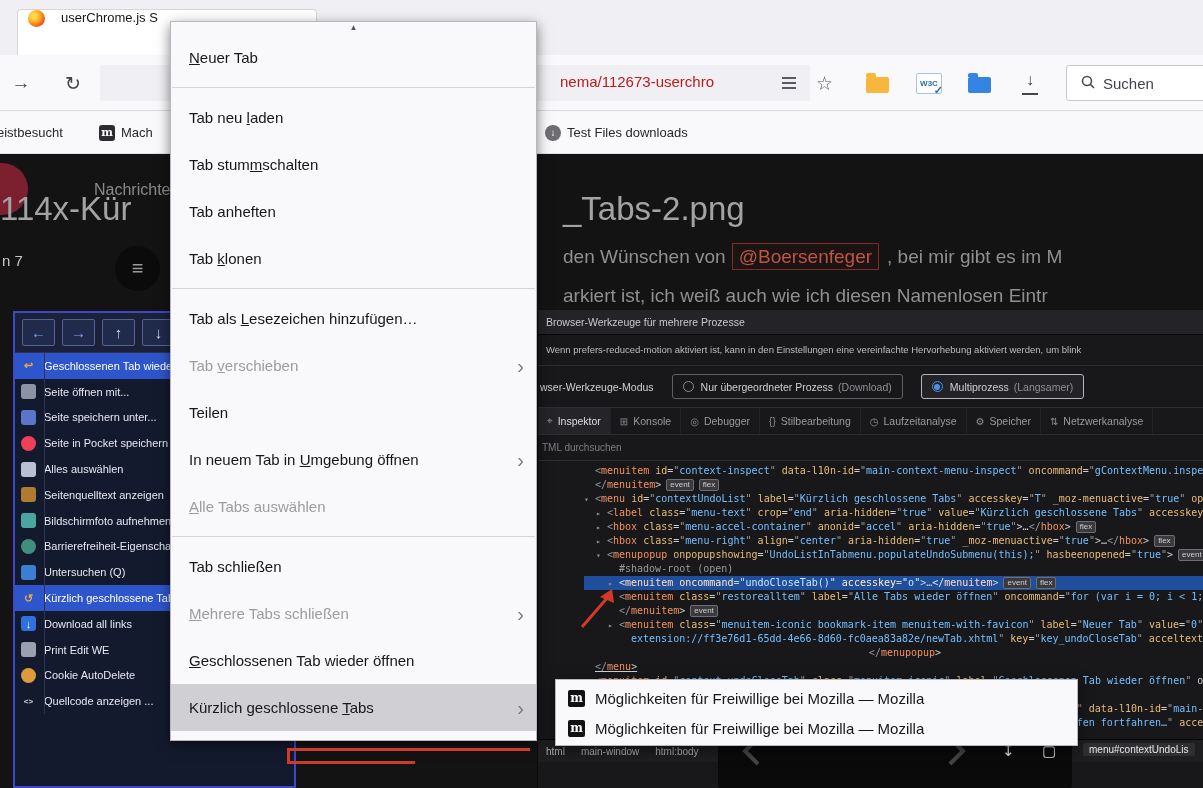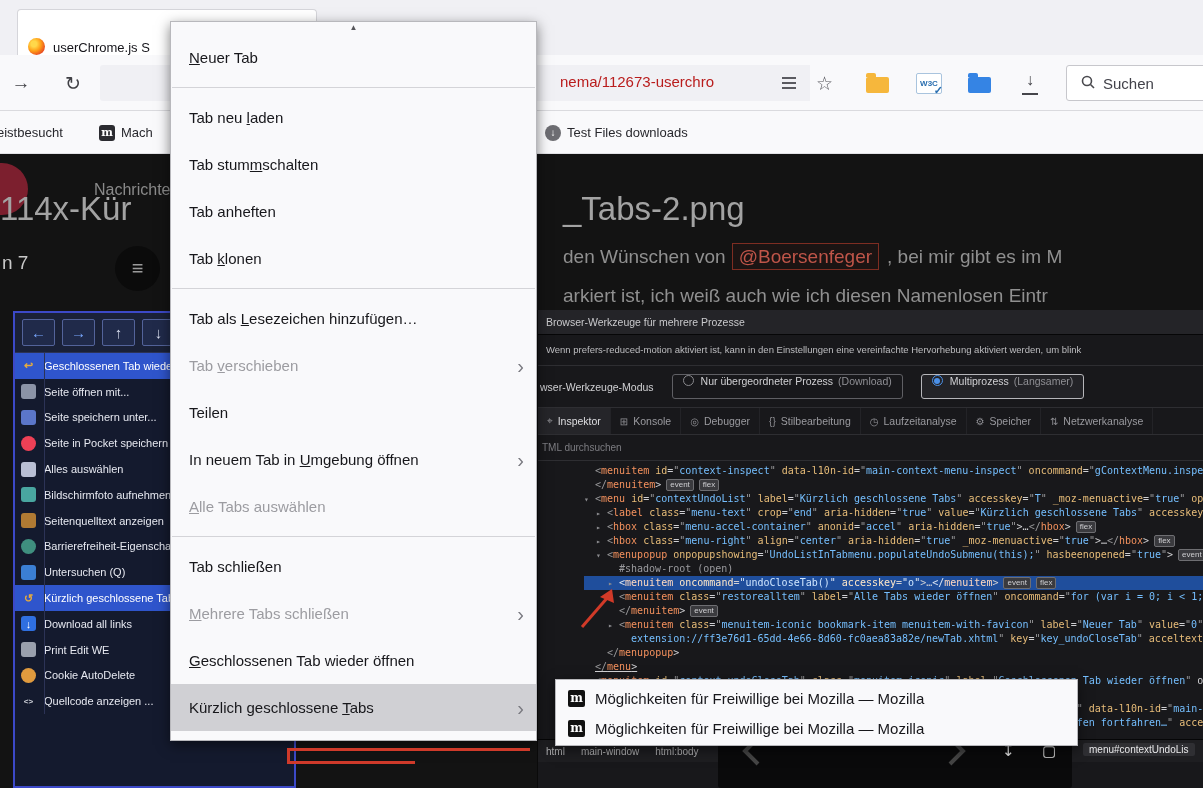--- a/index.html
+++ b/index.html
@@ -3,21 +3,21 @@
 <meta charset="utf-8">
 <style>
   html,body{margin:0;padding:0;background:#2b2b2b}
   *,*::before,*::after{box-sizing:border-box}
   #stage{position:relative;width:1203px;height:788px;overflow:hidden;background:#131313;
          font-family:"Liberation Sans",sans-serif;-webkit-font-smoothing:antialiased}
 
   
   .tabstrip{position:absolute;left:0;top:0;width:1203px;height:55px;background:#f0f0f4;z-index:2}
   .tab{position:absolute;left:17px;top:9px;width:300px;height:46px;background:#ffffff;
-       border:1px solid #d5d5da;border-bottom:none;border-radius:4px 4px 0 0;display:flex;align-items:flex-end;padding:0 10px;gap:8px}
+       border:1px solid #d5d5da;border-bottom:none;border-radius:4px 4px 0 0;display:flex;align-items:flex-start;padding:0 10px;gap:16px}
   .ffav{width:17px;height:17px;border-radius:50%;flex:none;
         background:radial-gradient(circle at 35% 35%,#ffd84a 0 18%,#ff9e17 45%,#e43d24 80%)}
   .tab-title{font-size:13px;color:#15141a;white-space:nowrap;overflow:hidden}
   .toolbar{position:absolute;left:0;top:55px;width:1203px;height:56px;background:#f9f9fb;border-bottom:1px solid #dadade;z-index:2}
   .nav-ico{position:absolute;top:0;height:56px;display:flex;align-items:center;justify-content:center;color:#3f3f44;font-size:19px;width:34px}
   .urlbar{position:absolute;left:100px;top:10px;width:710px;height:36px;background:#f0f0f4;border-radius:3px}
   .urltext{position:absolute;left:460px;top:8px;font-size:15px;color:#b91c1c;white-space:nowrap}
   .urlfade{position:absolute;left:620px;top:0;width:90px;height:36px;background:linear-gradient(90deg,rgba(240,240,244,0),#f0f0f4 80%)}
   .reader{position:absolute;right:14px;top:12px;width:14px;height:12px;
           background:repeating-linear-gradient(#5a5a60 0 2px,transparent 2px 5px)}
@@ -36,21 +36,21 @@
   .bm{position:absolute;top:0;height:43px;display:flex;align-items:center;gap:6px;font-size:13px;color:#28282d;white-space:nowrap}
   .m-ico{width:16px;height:16px;border-radius:3px;background:#2b2b30;color:#fff;display:flex;align-items:center;justify-content:center;
          font:bold 11px "DejaVu Serif",serif}
   .circ-ico{width:16px;height:16px;border-radius:50%;background:#6d6d72;color:#fff;display:flex;align-items:center;justify-content:center;font-size:10px}
 
   
   .content{position:absolute;left:0;top:154px;width:1203px;height:634px;background:#131313;z-index:1}
   .avatar{position:absolute;left:-24px;top:163px;width:52px;height:52px;border-radius:50%;background:#7c1f2e;z-index:1}
   .h-left,.h-right{position:absolute;font-size:33px;color:#a3a3a3;white-space:nowrap;z-index:1}
   .nav-frag{position:absolute;left:94px;top:181px;font-size:16px;color:#8a8a8a;z-index:1}
-  .pager{position:absolute;left:2px;top:252px;font-size:19px;color:#c8c8c8;z-index:1}
+  .pager{position:absolute;left:2px;top:252px;font-size:15px;color:#c8c8c8;z-index:1}
   .burger{position:absolute;left:115px;top:246px;width:45px;height:45px;border-radius:50%;background:#0b0b0b;
           display:flex;align-items:center;justify-content:center;color:#9a9a9a;font-size:20px;z-index:1}
   .para{position:absolute;font-size:19px;color:#909090;white-space:nowrap;z-index:1}
   .mention{color:var(--mention);border:1px solid #7e2d22;padding:2px 6px;margin:16px 8px 0 6px;background:rgba(130,40,25,.08)}
 
   
   .emb{position:absolute;left:13px;top:311px;width:283px;height:477px;background:#141a2e;border:2px solid #3c49c8;z-index:5;overflow:hidden}
   .emb-toolbar{height:40px;display:flex;align-items:center;gap:7px;padding-left:7px;border-bottom:1px solid #2c3356;background:#1a2138}
   .emb-btn{width:33px;height:27px;border:1px solid #53639a;background:#202a4a;border-radius:2px;
            display:flex;align-items:center;justify-content:center;font-size:15px}
@@ -62,21 +62,21 @@
          font-size:11px;flex:none;font-weight:bold}
   .elabel{white-space:nowrap;overflow:hidden}
 
   
   .dt{position:absolute;left:537px;top:310px;width:666px;height:478px;background:#18181b;z-index:20;color:#d0d0d3;
       overflow:hidden;border-left:1px solid #0a0a0a}
   .dt-title{height:25px;background:#242428;border-bottom:1px solid #060607;font-size:10.5px;line-height:24px;padding-left:8px;color:#c9c9cc}
   .dt-notice{height:31px;border-bottom:1px solid #2e2e32;font-size:9.5px;line-height:30px;padding-left:8px;color:#bdbdc0;white-space:nowrap;overflow:hidden}
   .dt-mode{height:42px;border-bottom:1px solid #2e2e32;display:flex;align-items:center;font-size:10.5px;overflow:hidden}
   .dt-mode-label{margin-left:2px;white-space:nowrap}
-  .pill{display:flex;align-items:flex-start;border:1px solid #5f5f64;border-radius:3px;height:25px;padding:0 10px;margin-left:18px;white-space:nowrap}
+  .pill{display:flex;align-items:center;border:1px solid #5f5f64;border-radius:3px;height:25px;padding:0 10px;margin-left:18px;white-space:nowrap}
   .pill.sel{border-color:#b6b6ba;background:#232327}
   .radio{width:11px;height:11px;border-radius:50%;border:1.5px solid #8a8a8e;margin-right:7px;position:relative;flex:none}
   .pill.sel .radio{border-color:#4a90e8}
   .pill.sel .radio::after{content:"";position:absolute;inset:1.5px;border-radius:50%;background:#4a90e8}
   .hint{color:#8f8f94;margin-left:5px}
   .dt-tabs{height:27px;border-bottom:1px solid #2e2e32;display:flex;font-size:10.5px;color:#9a9a9f}
   .dt-tab{display:flex;align-items:center;padding:0 9px;gap:5px;white-space:nowrap;border-right:1px solid #232327}
   .dt-tab.active{background:#252529;color:#dedee1}
   .ti{font-size:10px;color:#8f8f94}
   .dt-search{height:26px;border-bottom:1px solid #2e2e32;font-size:10px;line-height:25px;padding-left:4px;color:#7c7c81}
@@ -211,26 +211,26 @@
         </div>
         <div class="erow">
           <span class="eicon" style="background: rgb(238, 64, 86); border-radius: 50%;"></span>
           <span class="elabel">Seite in Pocket speichern</span>
         </div>
         <div class="erow">
           <span class="eicon" style="background: rgb(185, 191, 212);"></span>
           <span class="elabel">Alles auswählen</span>
         </div>
         <div class="erow">
+          <span class="eicon" style="background: rgb(176, 122, 51);"></span>
+          <span class="elabel">Seitenquelltext anzeigen</span>
+        </div>
+        <div class="erow">
           <span class="eicon" style="background: rgb(73, 166, 160);"></span>
           <span class="elabel">Bildschirmfoto aufnehmen</span>
-        </div>
-        <div class="erow">
-          <span class="eicon" style="background: rgb(176, 122, 51);"></span>
-          <span class="elabel">Seitenquelltext anzeigen</span>
         </div>
         <div class="erow">
           <span class="eicon" style="background: rgb(63, 143, 127); border-radius: 50%;"></span>
           <span class="elabel">Barrierefreiheit-Eigenschaften</span>
         </div>
         <div class="erow">
           <span class="eicon" style="background: rgb(59, 127, 212);"></span>
           <span class="elabel">Untersuchen (Q)</span>
         </div>
         <div class="erow hl">
@@ -310,21 +310,21 @@
         <div class="mline" style="padding-left: 12px;"><span class="twisty">▸</span><span class="code"><span class="p">&lt;</span><span class="t">label</span> <span class="a">class</span>=<span class="q">"</span><span class="v">menu-text</span><span class="q">"</span> <span class="a">crop</span>=<span class="q">"</span><span class="v">end</span><span class="q">"</span> <span class="a">aria-hidden</span>=<span class="q">"</span><span class="v">true</span><span class="q">"</span> <span class="a">value</span>=<span class="q">"</span><span class="v">Kürzlich geschlossene Tabs</span><span class="q">"</span> <span class="a">accesskey</span>=</span></div>
         <div class="mline" style="padding-left: 12px;"><span class="twisty">▸</span><span class="code"><span class="p">&lt;</span><span class="t">hbox</span> <span class="a">class</span>=<span class="q">"</span><span class="v">menu-accel-container</span><span class="q">"</span> <span class="a">anonid</span>=<span class="q">"</span><span class="v">accel</span><span class="q">"</span> <span class="a">aria-hidden</span>=<span class="q">"</span><span class="v">true</span><span class="q">"</span>&gt;…<span class="p">&lt;/</span><span class="t">hbox</span>&gt;</span><span class="badge">flex</span></div>
         <div class="mline" style="padding-left: 12px;"><span class="twisty">▸</span><span class="code"><span class="p">&lt;</span><span class="t">hbox</span> <span class="a">class</span>=<span class="q">"</span><span class="v">menu-right</span><span class="q">"</span> <span class="a">align</span>=<span class="q">"</span><span class="v">center</span><span class="q">"</span> <span class="a">aria-hidden</span>=<span class="q">"</span><span class="v">true</span><span class="q">"</span> <span class="a">_moz-menuactive</span>=<span class="q">"</span><span class="v">true</span><span class="q">"</span>&gt;…<span class="p">&lt;/</span><span class="t">hbox</span>&gt;</span><span class="badge">flex</span></div>
         <div class="mline" style="padding-left: 12px;"><span class="twisty">▾</span><span class="code"><span class="p">&lt;</span><span class="t">menupopup</span> <span class="a">onpopupshowing</span>=<span class="q">"</span><span class="v">UndoListInTabmenu.populateUndoSubmenu(this);</span><span class="q">"</span> <span class="a">hasbeenopened</span>=<span class="q">"</span><span class="v">true</span><span class="q">"</span>&gt;</span><span class="badge">event</span></div>
         <div class="mline shadow" style="padding-left: 24px;"><span class="twisty">&nbsp;</span><span class="code">#shadow-root (open)</span></div>
         <div class="mline hl" style="padding-left: 24px;"><span class="twisty">▸</span><span class="code"><span class="p">&lt;</span><span class="t">menuitem</span> <span class="a">oncommand</span>=<span class="q">"</span><span class="v">undoCloseTab()</span><span class="q">"</span> <span class="a">accesskey</span>=<span class="q">"</span><span class="v">o</span><span class="q">"</span>&gt;…<span class="p">&lt;/</span><span class="t">menuitem</span>&gt;</span><span class="badge">event</span><span class="badge">flex</span></div>
         <div class="mline" style="padding-left: 24px;"><span class="twisty">▸</span><span class="code"><span class="p">&lt;</span><span class="t">menuitem</span> <span class="a">class</span>=<span class="q">"</span><span class="v">restorealltem</span><span class="q">"</span> <span class="a">label</span>=<span class="q">"</span><span class="v">Alle Tabs wieder öffnen</span><span class="q">"</span> <span class="a">oncommand</span>=<span class="q">"</span><span class="v">for (var i = 0; i &lt; 1; i</span></span></div>
         <div class="mline" style="padding-left: 24px;"><span class="twisty">&nbsp;</span><span class="code"><span class="p">&lt;/</span><span class="t">menuitem</span>&gt;</span><span class="badge">event</span></div>
         <div class="mline" style="padding-left: 24px;"><span class="twisty">▸</span><span class="code"><span class="p">&lt;</span><span class="t">menuitem</span> <span class="a">class</span>=<span class="q">"</span><span class="v">menuitem-iconic bookmark-item menuitem-with-favicon</span><span class="q">"</span> <span class="a">label</span>=<span class="q">"</span><span class="v">Neuer Tab</span><span class="q">"</span> <span class="a">value</span>=<span class="q">"</span><span class="v">0</span><span class="q">"</span> onc</span></div>
         <div class="mline" style="padding-left: 36px;"><span class="twisty">&nbsp;</span><span class="code"><span class="v">extension://ff3e76d1-65dd-4e66-8d60-fc0aea83a82e/newTab.xhtml</span><span class="q">"</span> <span class="a">key</span>=<span class="q">"</span><span class="v">key_undoCloseTab</span><span class="q">"</span> <span class="a">acceltext</span>=</span></div>
-        <div class="mline" style="padding-left: 12px;"><span class="twisty">&nbsp;</span><span class="code"><span class="p">&lt;/</span><span class="t">menupopup</span>&gt;</span></div>
+        <div class="mline" style="padding-left: 12px; text-align: center;"><span class="twisty">&nbsp;</span><span class="code"><span class="p">&lt;/</span><span class="t">menupopup</span>&gt;</span></div>
         <div class="mline" style="padding-left: 0px; text-decoration: underline;"><span class="twisty">&nbsp;</span><span class="code"><span class="p">&lt;/</span><span class="t">menu</span>&gt;</span></div>
         <div class="mline" style="padding-left: 0px;"><span class="twisty">▸</span><span class="code"><span class="p">&lt;</span><span class="t">menuitem</span> <span class="a">id</span>=<span class="q">"</span><span class="v">context_undoCloseTab</span><span class="q">"</span> <span class="a">class</span>=<span class="q">"</span><span class="v">menuitem-iconic</span><span class="q">"</span> <span class="a">label</span>=<span class="q">"</span><span class="v">Geschlossenen Tab wieder öffnen</span><span class="q">"</span> onco</span></div>
         <div class="mline" style="padding-left: 0px;"><span class="twisty">&nbsp;</span><span class="code"><span class="p">&lt;/</span><span class="t">menuitem</span>&gt;</span><span class="badge">event</span></div>
         <div class="mline" style="padding-left: 0px;"><span class="twisty">▸</span><span class="code"><span class="p">&lt;</span><span class="t">menuitem</span> <span class="a">id</span>=<span class="q">"</span><span class="v">context_undoCloseWindow</span><span class="q">"</span> <span class="a">label</span>=<span class="q">"</span><span class="v">Geschlossenes Fenster wiederöffnen</span><span class="q">"</span> <span class="a">data-l10n-id</span>=<span class="q">"</span><span class="v">main-contex</span></span></div>
         <div class="mline" style="padding-left: 0px;"><span class="twisty">▸</span><span class="code"><span class="p">&lt;</span><span class="t">menuitem</span> <span class="a">id</span>=<span class="q">"</span><span class="v">context_clearRecentHistory</span><span class="q">"</span> <span class="a">label</span>=<span class="q">"</span><span class="v">Chronik löschen und mit dem Surfen fortfahren…</span><span class="q">"</span> <span class="a">accesskey</span>=&gt;…</span></div>
       </div>
     <div class="dt-crumbs">
         <span class="crumb">html</span>
         <span class="crumb">main-window</span>
         <span class="crumb">html:body</span>

